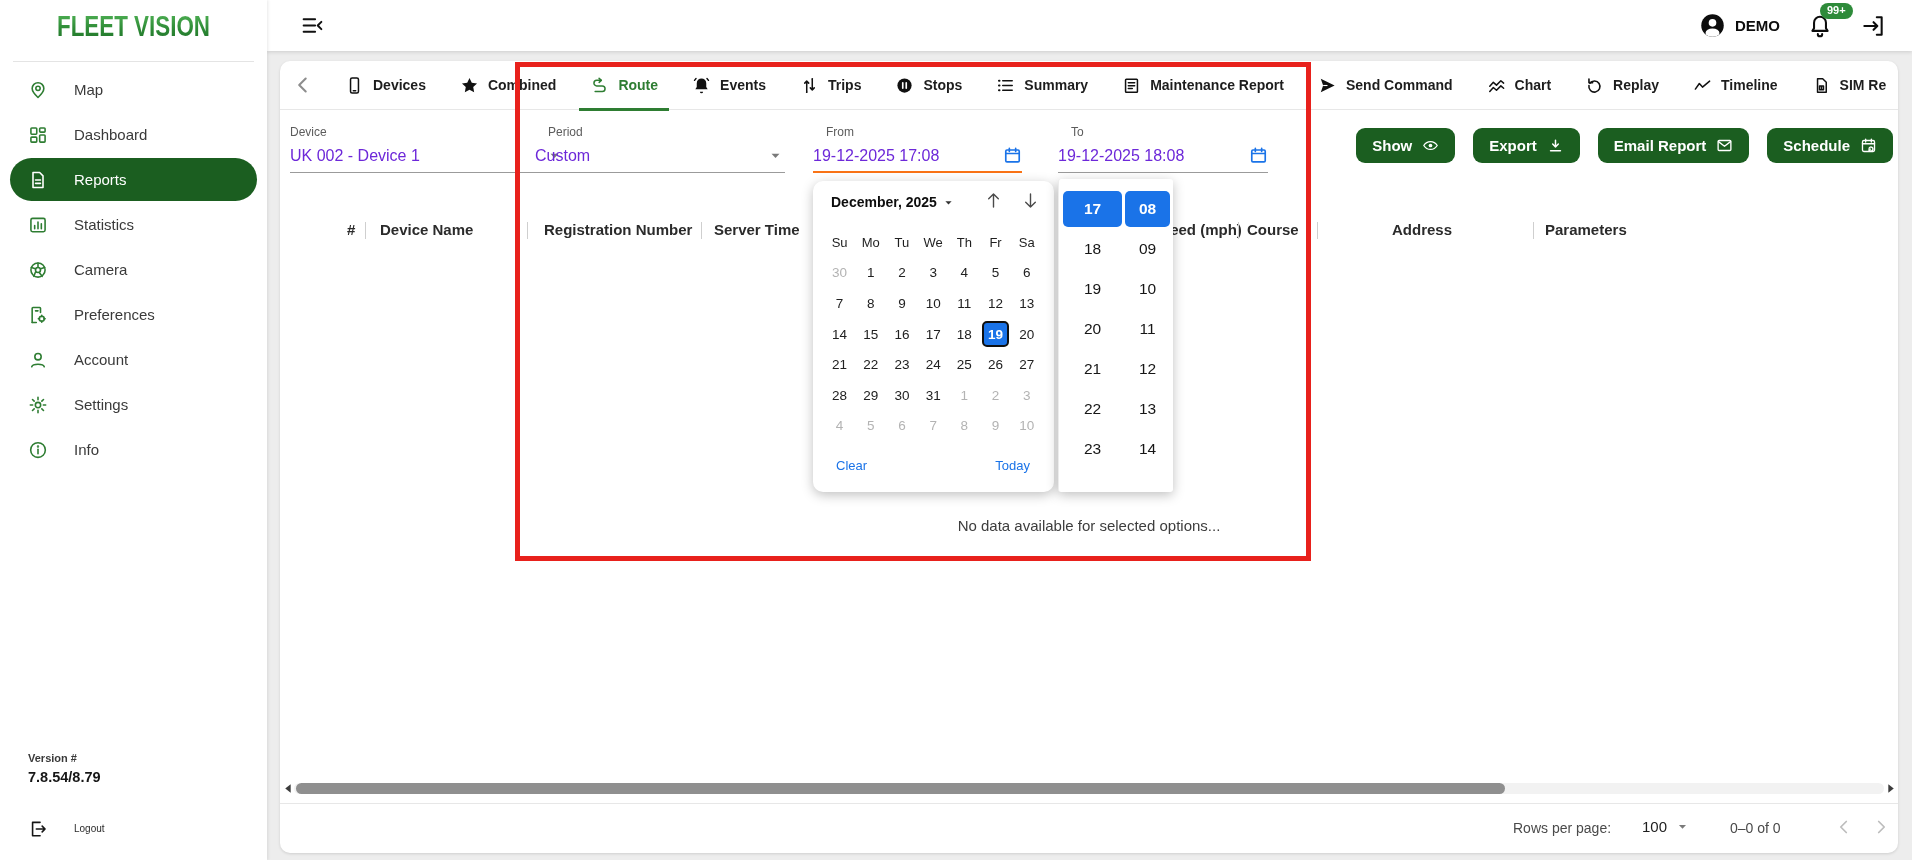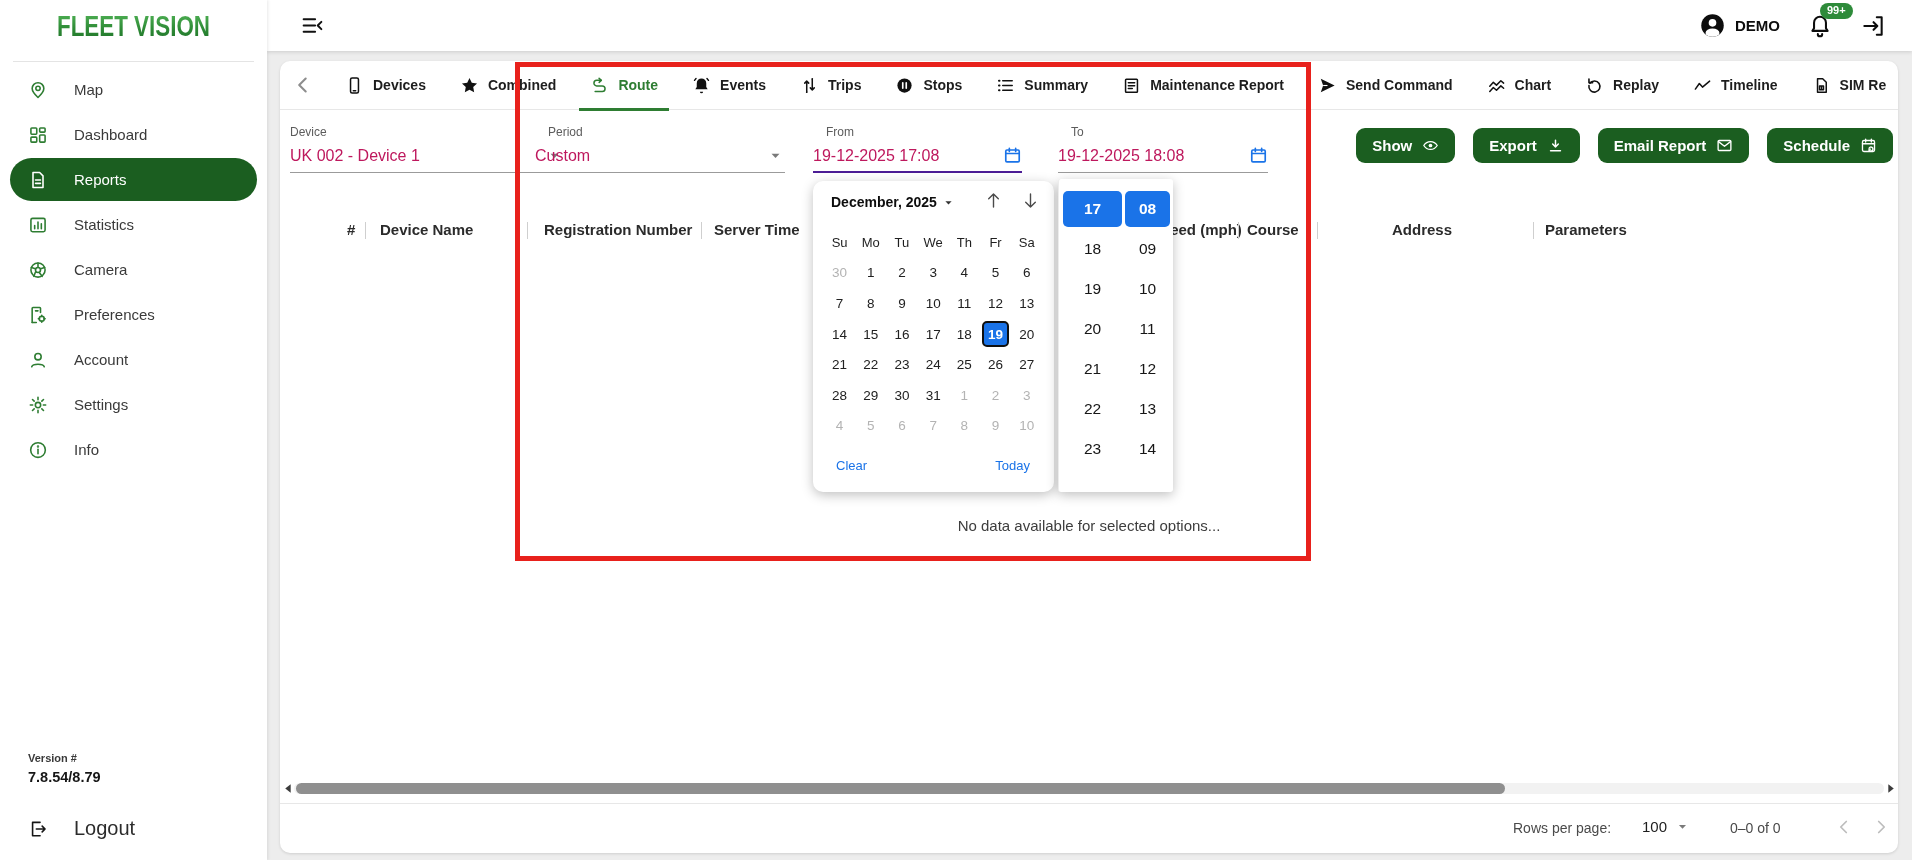--- a/index.html
+++ b/index.html
@@ -24,46 +24,46 @@
   .logo{position:absolute;top:11px;left:0;width:267px;text-align:center;font-size:28px;font-weight:800;letter-spacing:0;transform:scaleX(.8) scaleY(1.05);background:linear-gradient(180deg,#55b75a 0%,#2e8b36 55%,#1d6e27 100%);-webkit-background-clip:text;background-clip:text;color:transparent;white-space:nowrap}
   .side-div{position:absolute;top:61px;left:13px;width:241px;border-top:1px solid #e4e4e4}
   #side-menu{position:absolute;top:67px;left:0;width:267px}
   .sitem{height:45px;display:flex;align-items:center;gap:26px;padding-left:28px;font-size:15px;color:#3a3a3a;cursor:pointer;white-space:nowrap}
   .sitem .ic{width:20px;height:20px;color:#2e7d32}
   .sitem.active{background:#1b5e20;color:#fff;border-radius:23px;margin:1px 10px;height:43px;padding-left:18px;font-weight:500}
   .sitem.active .ic{color:#fff}
   .version{position:absolute;top:752px;left:28px;width:180px;}
   .vlabel{font-size:11px;font-weight:700;color:#3a3a3a}
   .vvalue{font-size:14.5px;font-weight:700;color:#161616;margin-top:5px}
-  .logout-row{position:absolute;top:806px;left:0;width:267px;height:45px;display:flex;align-items:center;gap:26px;padding-left:28px;font-size:20px;color:#2c2c2c;cursor:pointer}
+  .logout-row{position:absolute;top:806px;left:0;width:267px;height:45px;display:flex;align-items:center;gap:26px;padding-left:28px;font-size:10px;color:#2c2c2c;cursor:pointer}
   .logout-row .ic{width:20px;height:20px;color:#161616}
 
   
   .card{position:absolute;left:280px;top:61px;width:1618px;height:792px;background:#fff;border-radius:10px;box-shadow:0 1px 3px rgba(0,0,0,.13)}
   .tabsrow{position:absolute;top:0;left:0;right:0;height:49px;border-bottom:1px solid #e7e7e7;display:flex;align-items:center}
   .tchev{width:26px;height:26px;color:#8d8d8d;cursor:pointer}
   .tchev.left{margin-left:10px}
   .tchev.right{margin-left:auto;margin-right:6px}
   #tabs-list{display:flex;align-items:center;height:49px;margin-left:12px}
   .tab{display:flex;align-items:center;gap:9px;padding:0 17px;height:49px;font-size:14px;font-weight:600;color:#1d1d1d;position:relative;cursor:pointer;white-space:nowrap}
   .tab .ic{width:19px;height:19px;color:#111}
   .tab.active{color:#2e7d32}
   .tab.active .ic{color:#2e7d32}
   .tab.active:after{content:"";position:absolute;left:6px;right:6px;bottom:-1px;height:3px;background:#2e7d32}
 
   
   .fgroup{position:absolute;top:64px}
   .flabel{font-size:12px;color:#5c5c5c;margin-bottom:7px}
-  .fvalue{font-size:16px;color:#be185d;display:flex;align-items:center;justify-content:space-between;padding-bottom:7px;border-bottom:1px solid #9b9b9b;cursor:pointer}
+  .fvalue{font-size:16px;color:#6d28d9;display:flex;align-items:center;justify-content:space-between;padding-bottom:7px;border-bottom:1px solid #9b9b9b;cursor:pointer}
   .fg-device{left:10px;width:274px}
   .fg-period{left:255px;width:250px}
   .fg-period .flabel{margin-left:13px}
   .fg-from{left:533px;width:209px}
   .fg-from .flabel{margin-left:13px}
-  .fg-from .fvalue{border-bottom:2px solid #4c1d95;padding-bottom:6px}
+  .fg-from .fvalue{border-bottom:2px solid #f97316;padding-bottom:6px}
   .fg-to{left:778px;width:210px}
   .fg-to .flabel{margin-left:13px}
   .caret{width:19px;height:19px;color:#7a7a7a}
   .calic{width:19px;height:19px;color:#1a73e8;cursor:pointer}
   #btnrow{position:absolute;top:67px;right:5px;display:flex;gap:18px}
   .gbtn{height:35px;background:#1b5e20;color:#fff;border:none;border-radius:9px;display:flex;align-items:center;gap:10px;padding:0 16px;font-size:15px;font-weight:700;font-family:inherit;cursor:pointer}
   .gbtn .ic{width:17px;height:17px;color:#fff}
 
   
   .th{position:absolute;top:160px;font-size:15px;font-weight:700;color:#2b2b2b;white-space:nowrap}

